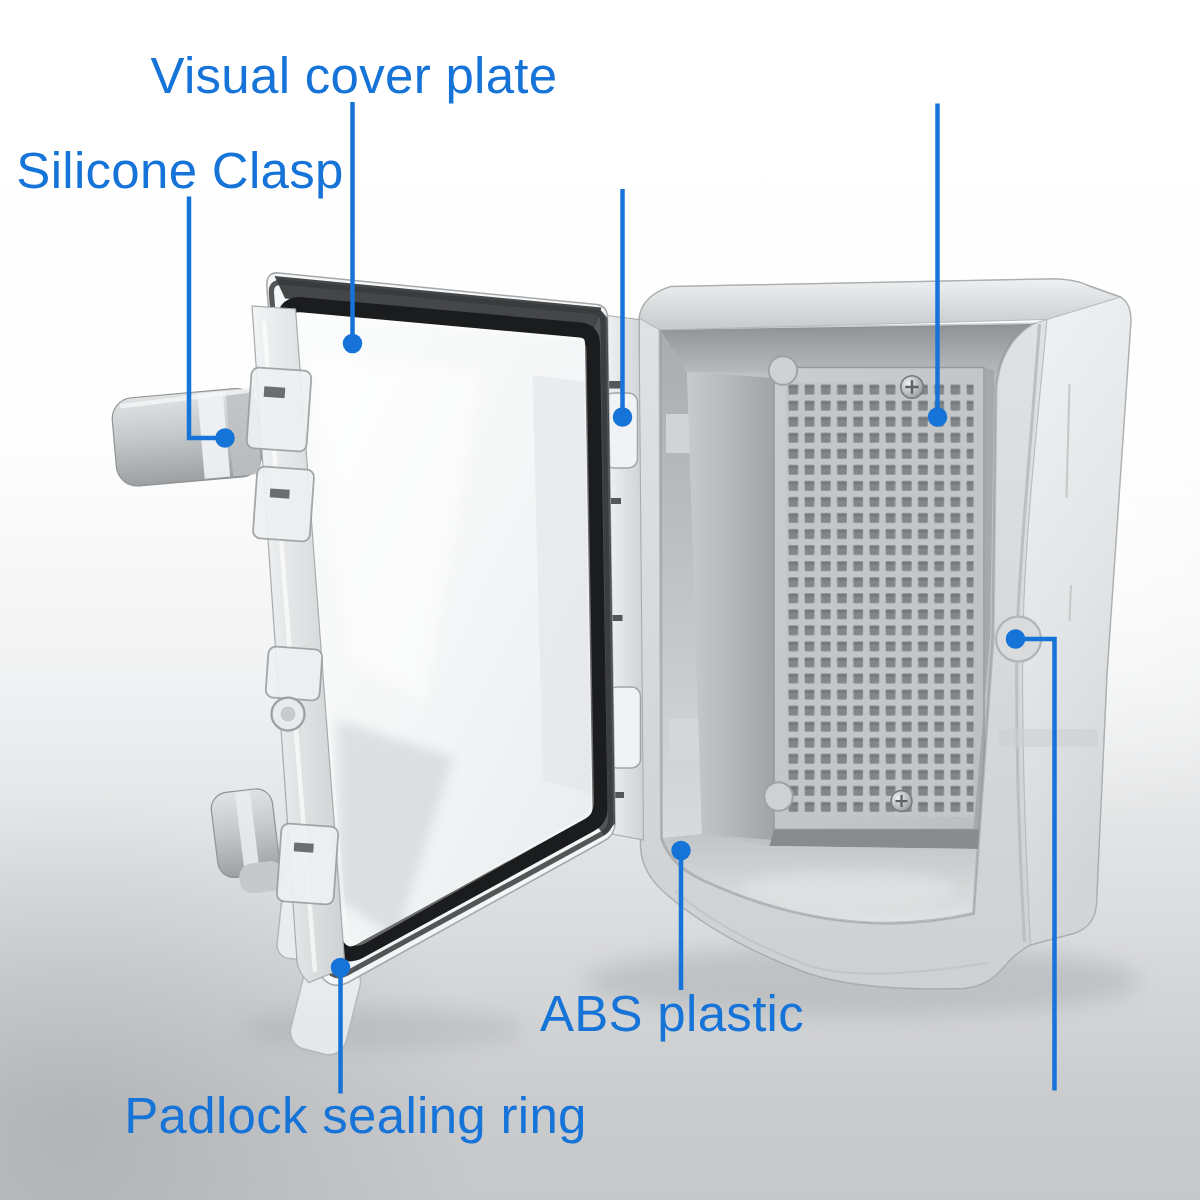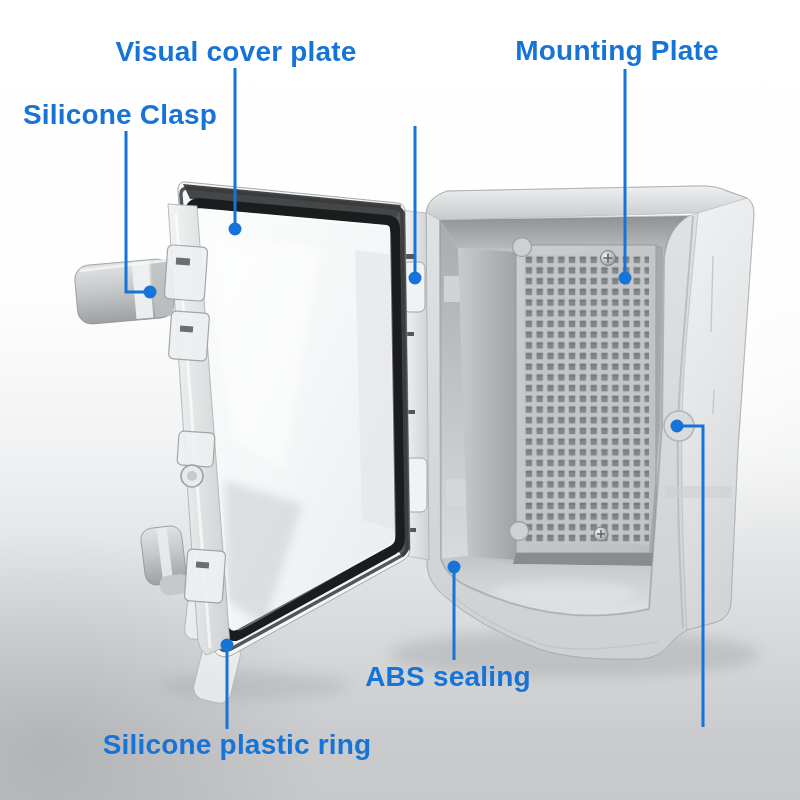--- a/index.html
+++ b/index.html
@@ -8,21 +8,21 @@
     font-family:"Liberation Sans",sans-serif;
     background:
       radial-gradient(42% 32% at 88% 46%, rgba(255,255,255,.75), rgba(255,255,255,0) 70%),
       radial-gradient(55% 45% at 6% 94%, rgba(142,146,150,.40), rgba(142,146,150,0) 62%),
       linear-gradient(180deg,#ffffff 0%,#fefefe 36%,#f1f2f3 56%,#dddfe0 74%,#cacbcd 92%,#c7c8ca 100%);
   }
   .stage{position:relative;width:800px;height:800px;}
   .stage > svg{position:absolute;left:0;top:0;}
   .callout{
     position:absolute;transform:translate(-50%,-50%);
-    font-weight:bold;font-size:28px;line-height:1.05;
+    font-weight:normal;font-size:34px;line-height:1.05;
     color:var(--accent,#1673d8);white-space:nowrap;letter-spacing:.2px;
   }
 </style>
 </head>
 <body>
 
 <div class="stage">
 
   <svg width="800" height="800" viewBox="0 0 800 800">
     <defs>
@@ -230,16 +230,15 @@
       <circle cx="415" cy="278" r="6.5"></circle>
       <circle cx="625" cy="278" r="6.5"></circle>
       <circle cx="454" cy="567" r="6.5"></circle>
       <circle cx="227" cy="645" r="6.5"></circle>
       <circle cx="677" cy="426" r="6.5"></circle>
     </g>
   </svg>
 
   <div class="callout" style="left:236px;top:52px">Visual cover plate</div>
   <div class="callout" style="left:120px;top:115px">Silicone Clasp</div>
-  <div class="callout" style="left:617px;top:51px">Mounting Plate</div>
-  <div class="callout" style="left:448px;top:677px">ABS sealing</div>
-  <div class="callout" style="left:237px;top:745px">Silicone plastic ring</div>
+  <div class="callout" style="left:448px;top:677px">ABS plastic</div>
+  <div class="callout" style="left:237px;top:745px">Padlock sealing ring</div>
 </div>
 
 </body></html>

